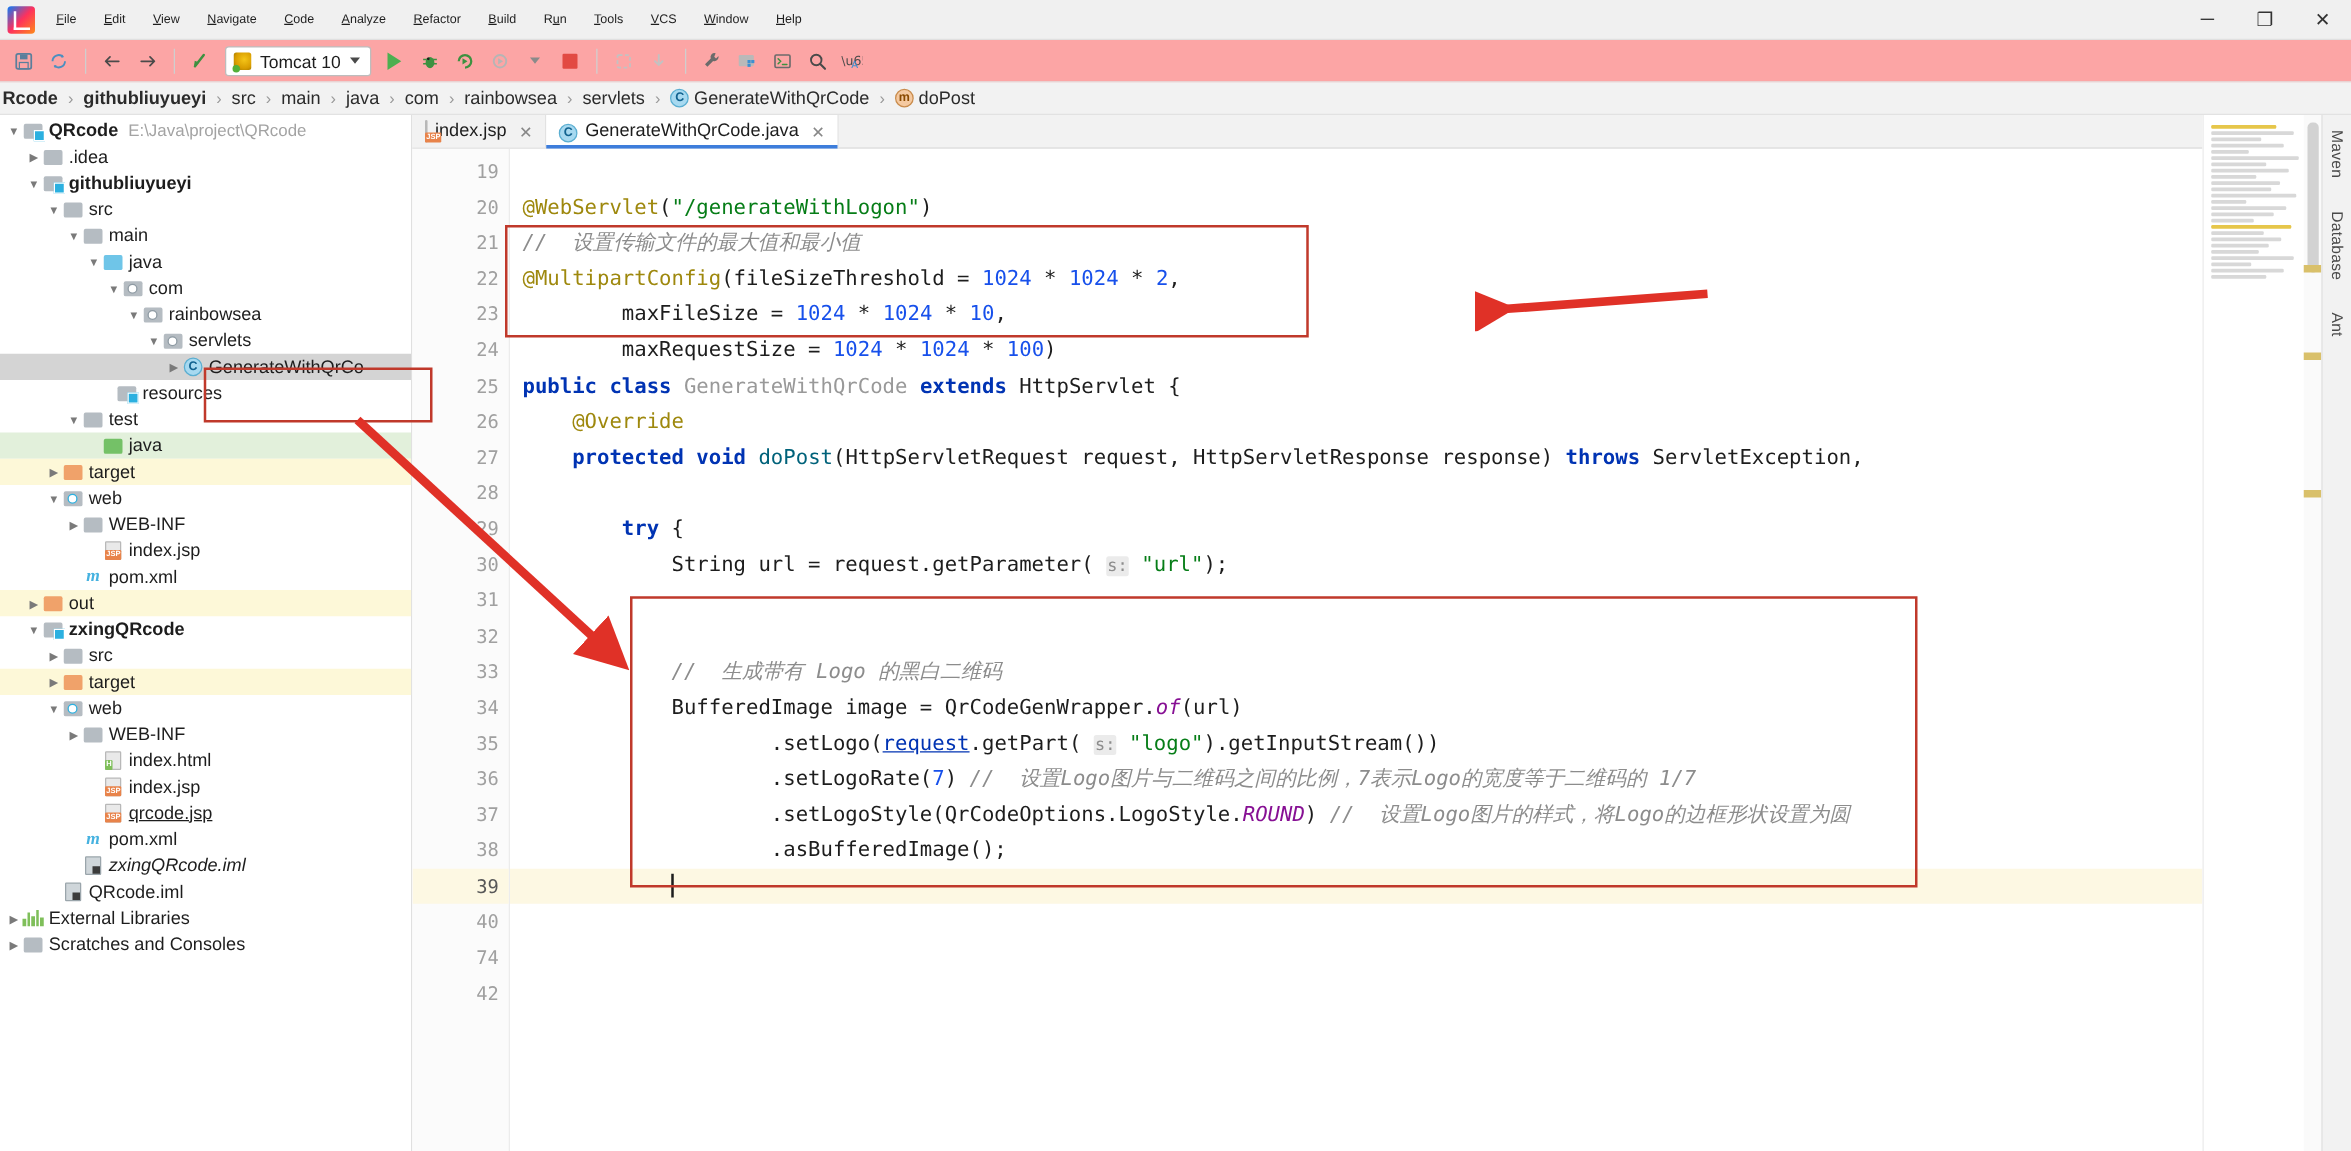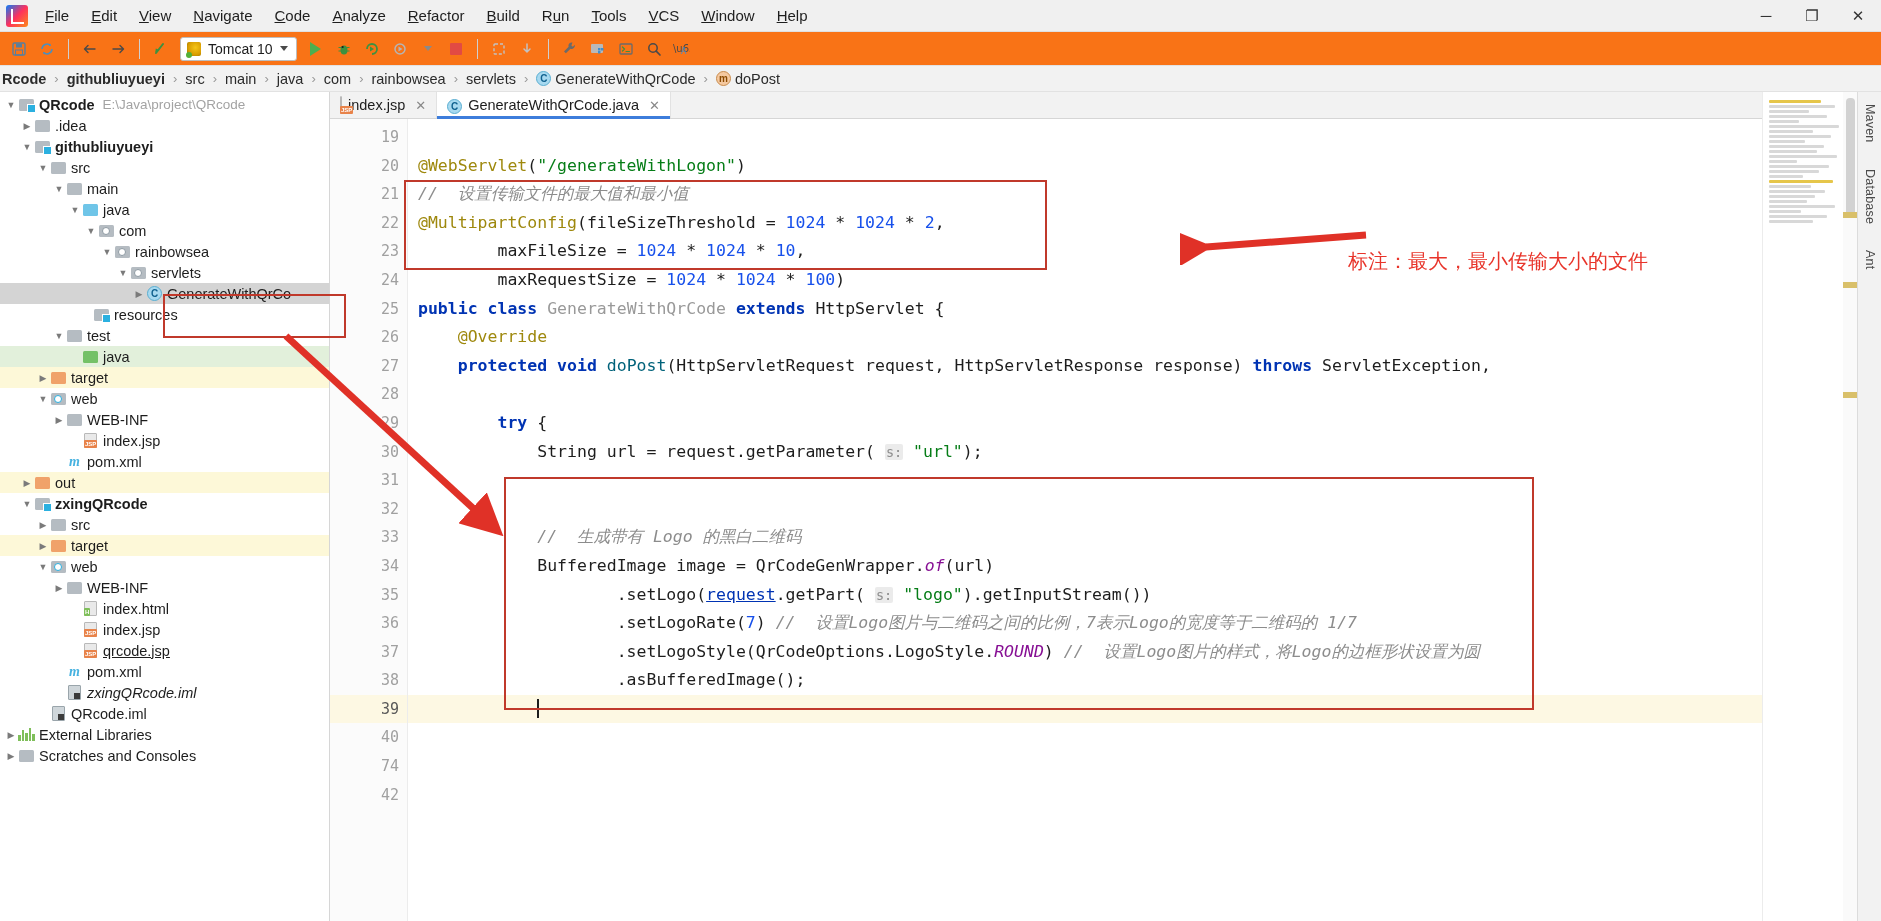--- a/index.html
+++ b/index.html
@@ -22,39 +22,39 @@
     width: 22px; height: 22px; margin: 0 6px 0 6px; flex: 0 0 auto;
     background: linear-gradient(135deg,#087cfa 0%, #fe315d 50%, #fd8b19 100%);
     border-radius: 3px; position: relative;
   }
   .ij-logo:after {
     content: ""; position: absolute; left: 5px; top: 4px; width: 11px; height: 13px;
     border-left: 2px solid #fff; border-bottom: 2px solid #fff;
   }
   .menubar { display: flex; align-items: center; gap: 0px; }
   .menu-item {
-    padding: 4px 11px; font-size: 15px; color: #1e1e1e; cursor: default;
+    padding: 4px 11px; font-size: 10px; color: #1e1e1e; cursor: default;
     white-space: nowrap;
   }
   .menu-item .mn { text-decoration: underline; }
   .title-center {
     position: absolute; left: 0; right: 0; text-align: center;
     font-size: 14.5px; color: #3c3c3c; pointer-events: none;
   }
   .win-btns {
     margin-left: auto; display: flex; align-items: stretch; height: 32px; z-index: 3;
   }
   .win-btn {
     width: 46px; display: flex; align-items: center; justify-content: center;
     font-size: 15px; color: #333; cursor: default;
   }
 
   
   .toolbar {
-    height: 34px; background: #f97316; display: flex; align-items: center;
+    height: 34px; background: #fca5a5; display: flex; align-items: center;
     padding: 0 6px; gap: 2px; border-bottom: 1px solid #e2e2e2;
   }
   .tb-btn {
     width: 26px; height: 26px; display: flex; align-items: center; justify-content: center;
     border-radius: 3px; cursor: default; font-size: 15px; color: #4a4a4a; position: relative;
   }
   .tb-sep { width: 1px; height: 20px; background: #cfcfcf; margin: 0 6px; }
   .run-config {
     display: flex; align-items: center; gap: 7px; height: 24px;
     border: 1px solid #bdbdbd; border-radius: 3px; background: #fff;
@@ -762,21 +762,20 @@
     </div>
   </div>
 
   <div class="ovl redbox" style="left:404px; top:180px; width:643px; height:90px;"></div>
 
   <div class="ovl redbox" style="left:163px; top:294px; width:183px; height:44px;"></div>
 
   <div class="ovl redbox" style="left:504px; top:477px; width:1030px; height:233px;"></div>
 
   <div class="ovl anno-text" style="left:1348px; top:186px; width:420px;">
-    <div>标注：最大，最小传输大小的文件</div>
   </div>
 
   <svg class="ovl" style="left:1180px; top:215px; width:190px; height:50px;" viewBox="0 0 190 50">
     <defs>
       <marker id="ah1" markerWidth="7" markerHeight="7" refX="1" refY="3.5" orient="auto">
         <polygon points="7,0 0,3.5 7,7" fill="#e03127"></polygon>
       </marker>
     </defs>
     <line x1="186" y1="20" x2="26" y2="32" stroke="#e03127" stroke-width="7" marker-end="url(#ah1)"></line>
   </svg>

